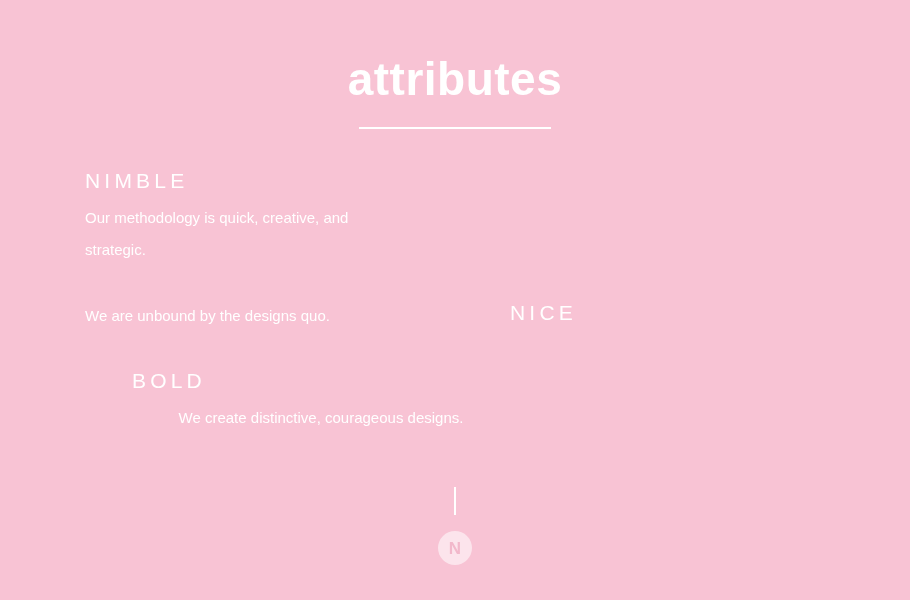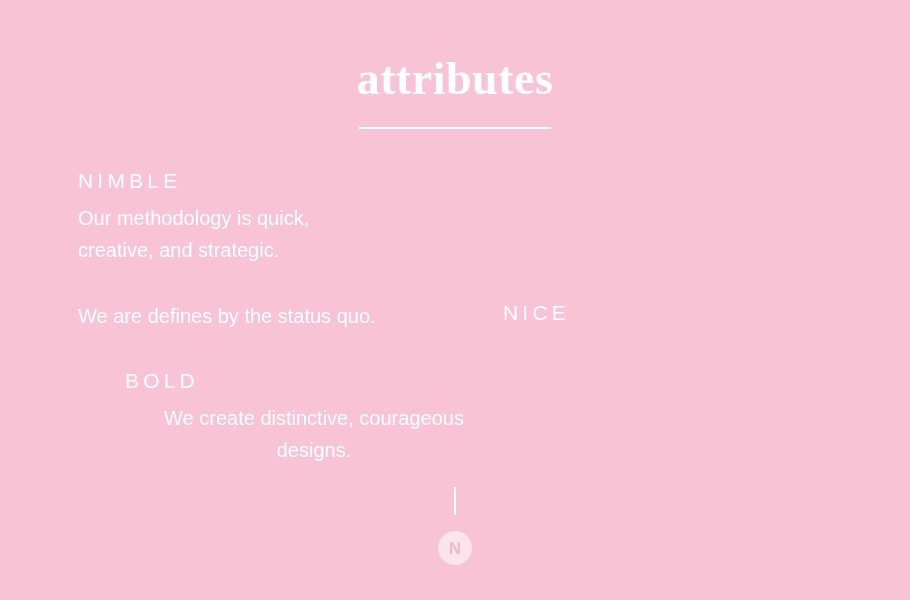--- a/index.html
+++ b/index.html
@@ -26,21 +26,21 @@
   
   .title-block {
     position: absolute;
     top: 52px;
     left: 0;
     width: 910px;
     text-align: center;
   }
 
   .page-title {
-    font-family: Liberation Serif, serif;
+    font-family: Liberation Sans, sans-serif;
     font-weight: 700;
     font-size: 46px;
     line-height: 54px;
     color: #ffffff;
     letter-spacing: 0.5px;
     margin: 0;
   }
 
   .title-divider {
     position: absolute;
@@ -48,21 +48,21 @@
     left: 359px;
     width: 192px;
     height: 2px;
     background: #ffffff;
   }
 
   
   .attributes-grid {
     position: absolute;
     top: 168px;
-    left: 78px;
+    left: 85px;
     width: 740px;
     display: grid;
     grid-template-columns: 425px 315px;
     grid-auto-rows: min-content;
     column-gap: 0;
     row-gap: 0;
   }
 
   .attribute-item {
     padding-bottom: 34px;
@@ -75,21 +75,21 @@
     line-height: 26px;
     letter-spacing: 4.2px;
     color: #ffffff;
     margin: 0 0 8px 0;
     white-space: nowrap;
   }
 
   .attribute-body {
     font-family: "Liberation Sans", sans-serif;
     font-weight: 300;
-    font-size: 20px;
+    font-size: 15px;
     line-height: 32px;
     color: #ffffff;
     margin: 0;
     max-width: 310px;
   }
 
   .attribute-item.wide .attribute-body {
     max-width: 400px;
     text-align: center;
   }
@@ -152,21 +152,21 @@
 
   <div class="attributes-grid">
 
     <div class="attribute-item cell-r1c1">
       <h2 class="attribute-heading">NIMBLE</h2>
       <p class="attribute-body">Our methodology is quick, creative, and strategic.</p>
     </div>
 
 
     <div class="attribute-item cell-r2c1">
-      <p class="attribute-body">We are defines by the status quo.</p>
+      <p class="attribute-body">We are unbound by the designs quo.</p>
     </div>
 
     <div class="attribute-item cell-r2c2">
       <h2 class="attribute-heading">NICE</h2>
     </div>
 
     <div class="attribute-item wide cell-r3c1">
       <h2 class="attribute-heading">BOLD</h2>
       <p class="attribute-body">We create distinctive, courageous designs.</p>
     </div>

